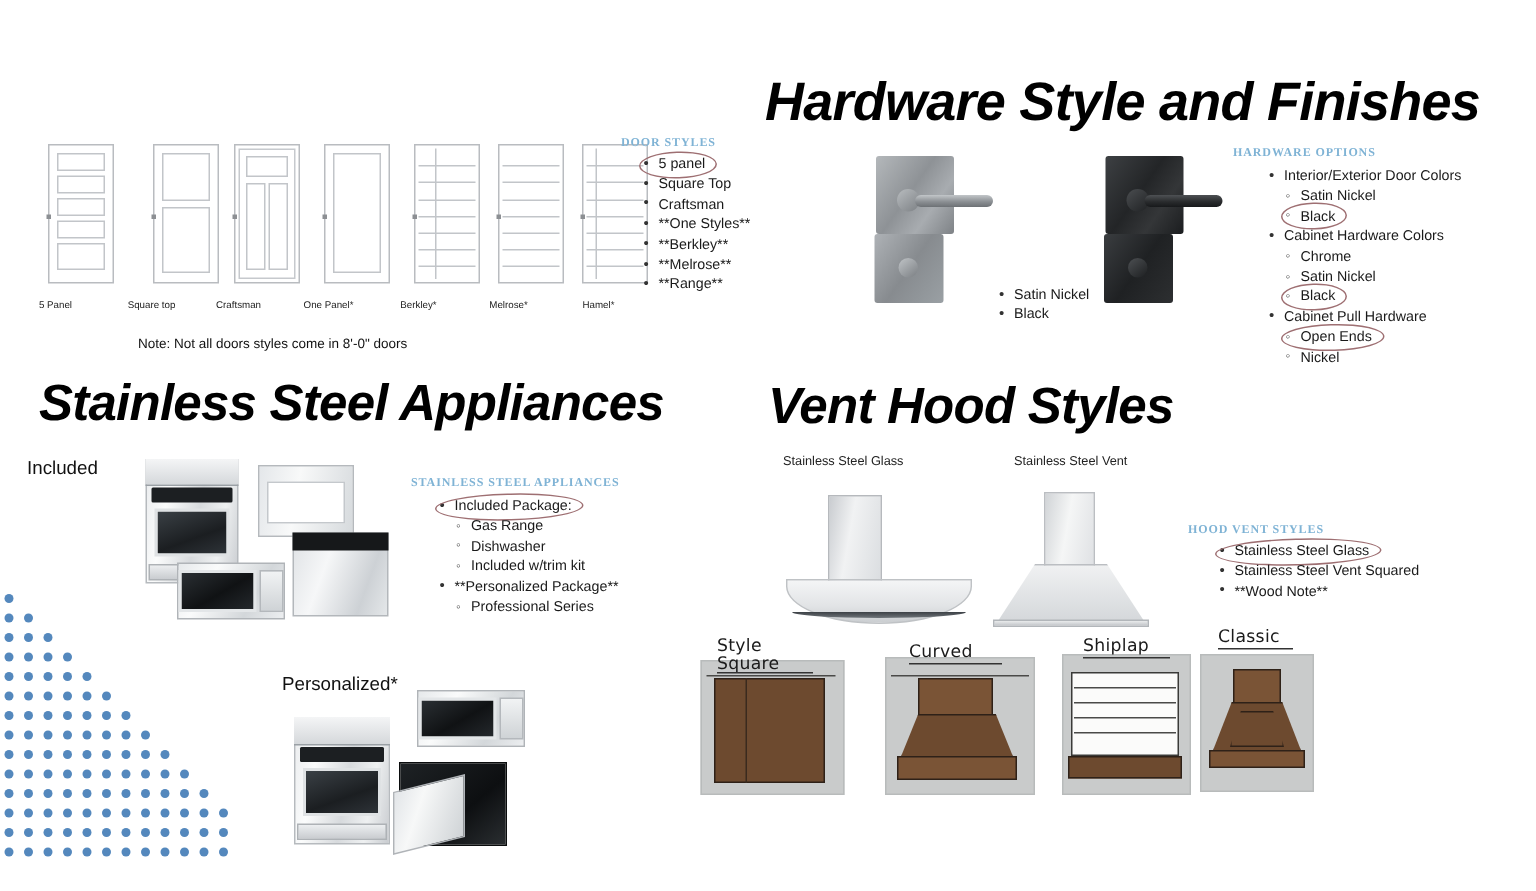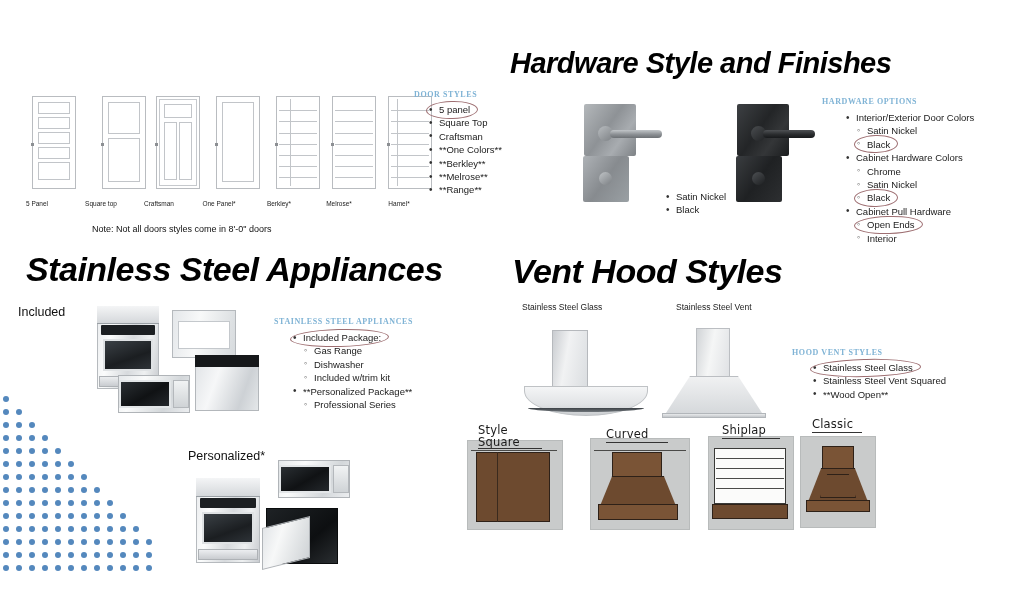--- a/index.html
+++ b/index.html
@@ -414,27 +414,27 @@
       <div class="abs cap" style="left: 368px; top: 0px; width: 62px;">Hamel*</div>
     </div>
 
   <div class="abs note" style="left:92px; top:224px;">Note: Not all doors styles come in 8'-0" doors</div>
 
   <div class="abs opt-head" style="left:414px; top:90px;">DOOR  STYLES</div>
   <ul class="abs opts" id="door-opts" style="left:428px; top:103px;">
       <li class="opts-li lvl1"><span class="circled">5 panel</span></li>
       <li class="opts-li lvl1"><span>Square Top</span></li>
       <li class="opts-li lvl1"><span>Craftsman</span></li>
-      <li class="opts-li lvl1"><span>**One Colors**</span></li>
+      <li class="opts-li lvl1"><span>**One Styles**</span></li>
       <li class="opts-li lvl1"><span>**Berkley**</span></li>
       <li class="opts-li lvl1"><span>**Melrose**</span></li>
       <li class="opts-li lvl1"><span>**Range**</span></li>
     </ul>
 
-  <div class="abs section-title" style="left:510px; top:47px; font-size:29px;">Hardware Style and Finishes</div>
+  <div class="abs section-title" style="left:510px; top:47px; font-size:36px;">Hardware Style and Finishes</div>
 
   <div class="hw" style="left:580px; top:104px; width:95px; height:100px;">
     <div class="plate" style="left:4px; top:0px; background:linear-gradient(125deg,#b4b8bb,#8e9296 45%,#a8acb0 70%,#7e8286);"></div>
     <div class="rose" style="background:linear-gradient(140deg,#b8bcbf,#7d8185);"></div>
     <div class="lever" style="background:linear-gradient(180deg,#c2c6c9,#8c9094 55%,#6d7175);"></div>
     <div class="deadplate" style="background:linear-gradient(125deg,#aeb2b6,#878b8f 50%,#9aa0a4);"></div>
     <div class="dbolt" style="background:linear-gradient(140deg,#c0c4c7,#7b7f83);"></div>
   </div>
 
   <div class="hw" style="left:733px; top:104px; width:95px; height:100px;">
@@ -454,21 +454,21 @@
   <ul class="abs opts" id="hw-opts" style="left:845px; top:111px;">
       <li class="opts-li lvl1"><span>Interior/Exterior Door Colors</span></li>
       <li class="opts-li lvl2"><span>Satin Nickel</span></li>
       <li class="opts-li lvl2"><span class="circled">Black</span></li>
       <li class="opts-li lvl1"><span>Cabinet Hardware Colors</span></li>
       <li class="opts-li lvl2"><span>Chrome</span></li>
       <li class="opts-li lvl2"><span>Satin Nickel</span></li>
       <li class="opts-li lvl2"><span class="circled">Black</span></li>
       <li class="opts-li lvl1"><span>Cabinet Pull Hardware</span></li>
       <li class="opts-li lvl2"><span class="circled">Open Ends</span></li>
-      <li class="opts-li lvl2"><span>Interior</span></li>
+      <li class="opts-li lvl2"><span>Nickel</span></li>
     </ul>
 
   <div class="abs section-title" style="left:26px; top:250px; font-size:34px;">Stainless Steel Appliances</div>
 
   <div class="abs bigcap" style="left:18px; top:305px;">Included</div>
 
   <div class="appl" style="left:97px; top:306px; width:62px; height:83px;">
     <div class="range-body"></div>
     <div class="range-top"></div>
     <div class="range-ctrl"></div>
@@ -539,21 +539,21 @@
   <div class="abs" style="left:660px; top:328px; width:120px; height:104px;">
     <div class="hood-vent-stack" style="left:36px; top:0px; width:34px; height:52px;"></div>
     <div class="hood-vent-skirt" style="left:4px; top:48px; width:100px; height:40px;"></div>
     <div class="hood-vent-lip" style="left:2px; top:85px; width:104px;"></div>
   </div>
 
   <div class="abs opt-head" style="left:792px; top:348px;">HOOD  VENT  STYLES</div>
   <ul class="abs opts" id="hood-opts" style="left:812px; top:361px;">
       <li class="opts-li lvl1"><span class="circled">Stainless Steel Glass</span></li>
       <li class="opts-li lvl1"><span>Stainless Steel Vent Squared</span></li>
-      <li class="opts-li lvl1"><span>**Wood Open**</span></li>
+      <li class="opts-li lvl1"><span>**Wood Note**</span></li>
     </ul>
 
   <div class="abs" style="left:467px; top:440px; width:96px; height:90px;">
     <div class="sketch" style="inset:0;"></div>
     <div class="sk-wood" style="left:9px; top:12px; width:74px; height:70px;"></div>
     <div class="sk-line" style="left:30px; top:12px; width:0; height:70px; border-top:none; border-left:1.2px solid #3a2a1e;"></div>
     <div class="sk-line" style="left:4px; top:10px; width:86px;"></div>
   </div>
 
   <div class="abs" style="left:590px; top:438px; width:100px; height:92px;">

